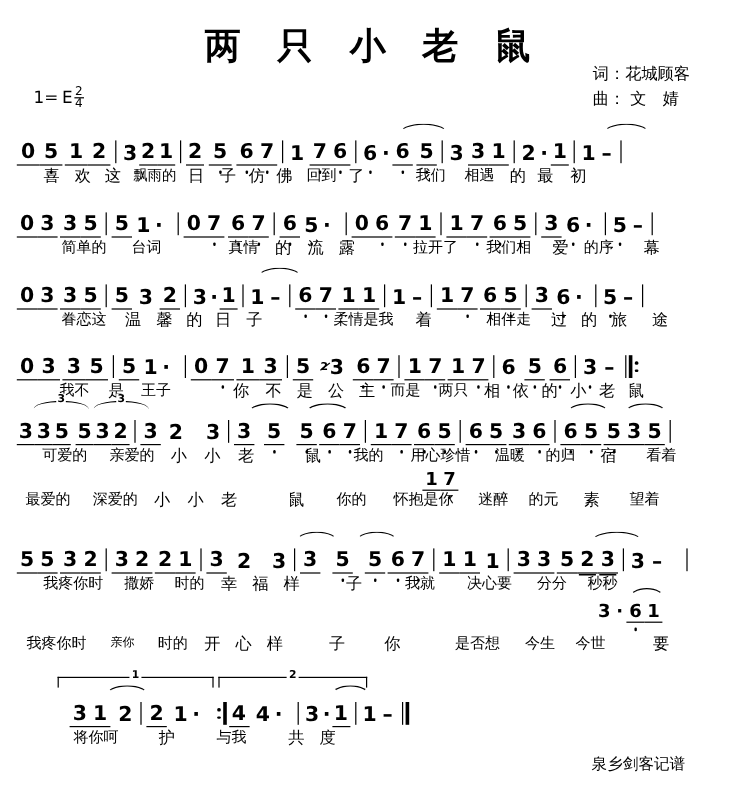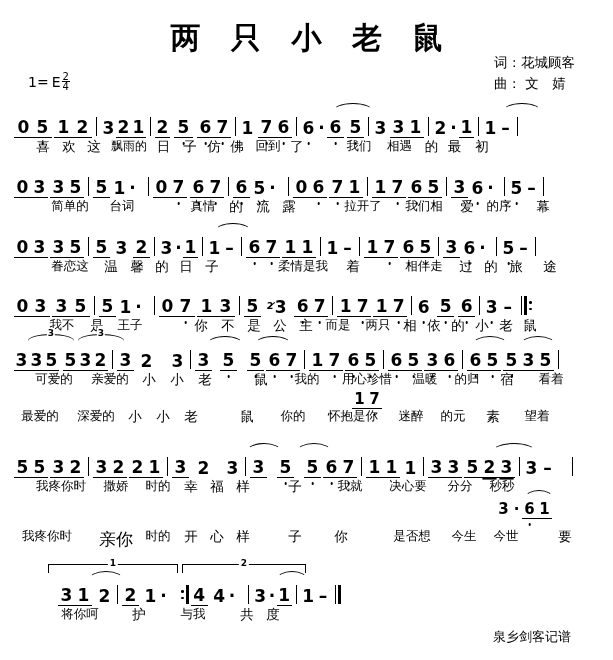--- a/index.html
+++ b/index.html
@@ -603,21 +603,21 @@
     </div>
   </div>
 
   <div class="alt-notes" style="left:496px;top:500px;">
     <span class="n" style="width:15px">3</span><span class="dot-aug" style="width:11px;text-align:center;display:inline-block">·</span><span class="n beam lowdot" style="width:15px">6</span><span class="n beam" style="width:15px">1</span>
     <span class="slur" style="left:28px;top:-10px;width:28px;"></span>
   </div>
 
   <div class="lyricrow" style="position:absolute;top:528px;left:0;padding-left:14px;width:613px;">
     <span class="ly" style="width:66px;font-size:12.5px">我疼你时</span>
-    <span class="ly" style="width:40px;margin-left:16px;font-size:17px">亲你</span>
+    <span class="ly" style="width:40px;margin-left:2px;font-size:10px">亲你</span>
     <span class="ly" style="width:40px;margin-left:2px;font-size:12.5px">时的</span>
     <span class="ly" style="width:22px;margin-left:2px">开</span>
     <span class="ly" style="width:22px;margin-left:4px">心</span>
     <span class="ly" style="width:22px;margin-left:4px">样</span>
     <span class="ly" style="width:30px"></span>
     <span class="ly" style="width:22px">子</span>
     <span class="ly" style="width:24px"></span>
     <span class="ly" style="width:22px">你</span>
     <span class="ly" style="width:32px"></span>
     <span class="ly" style="width:56px;font-size:12.5px">是否想</span>

